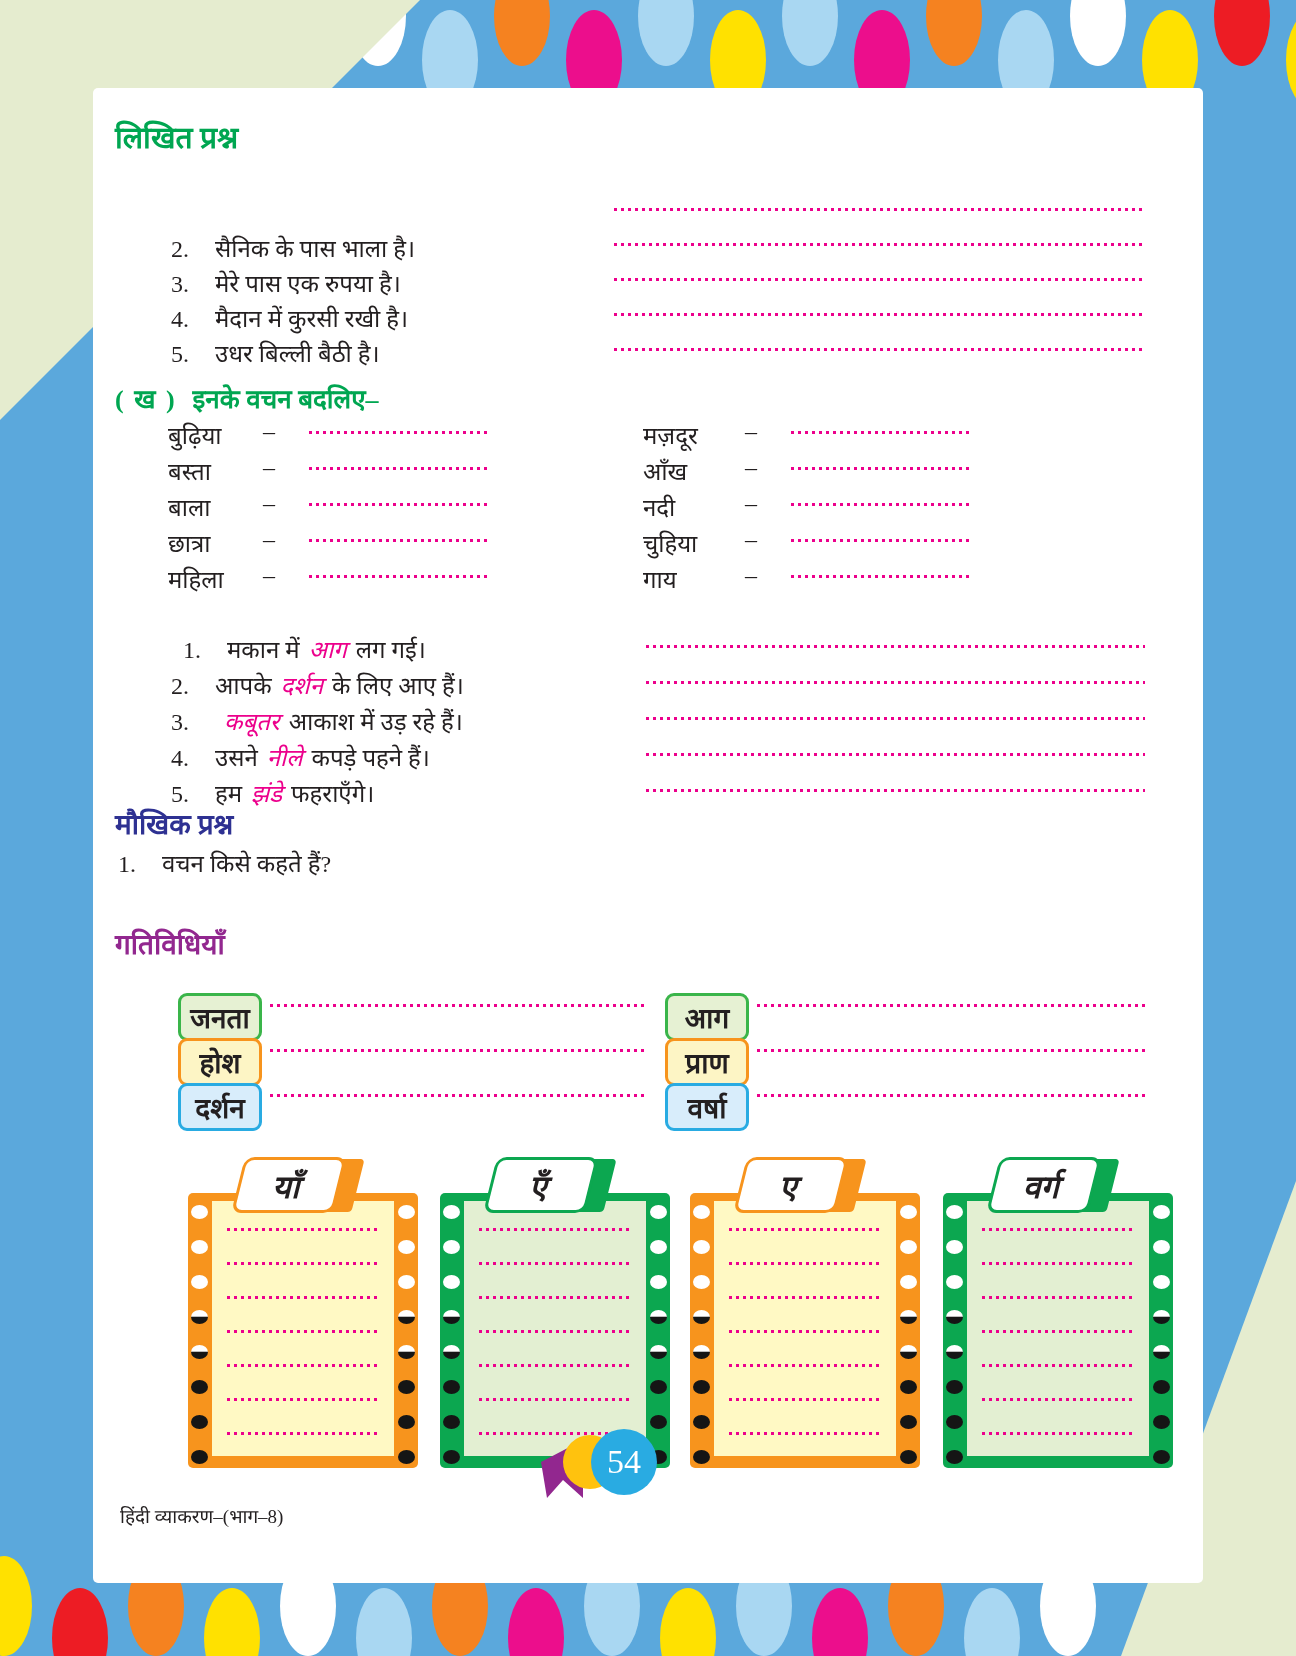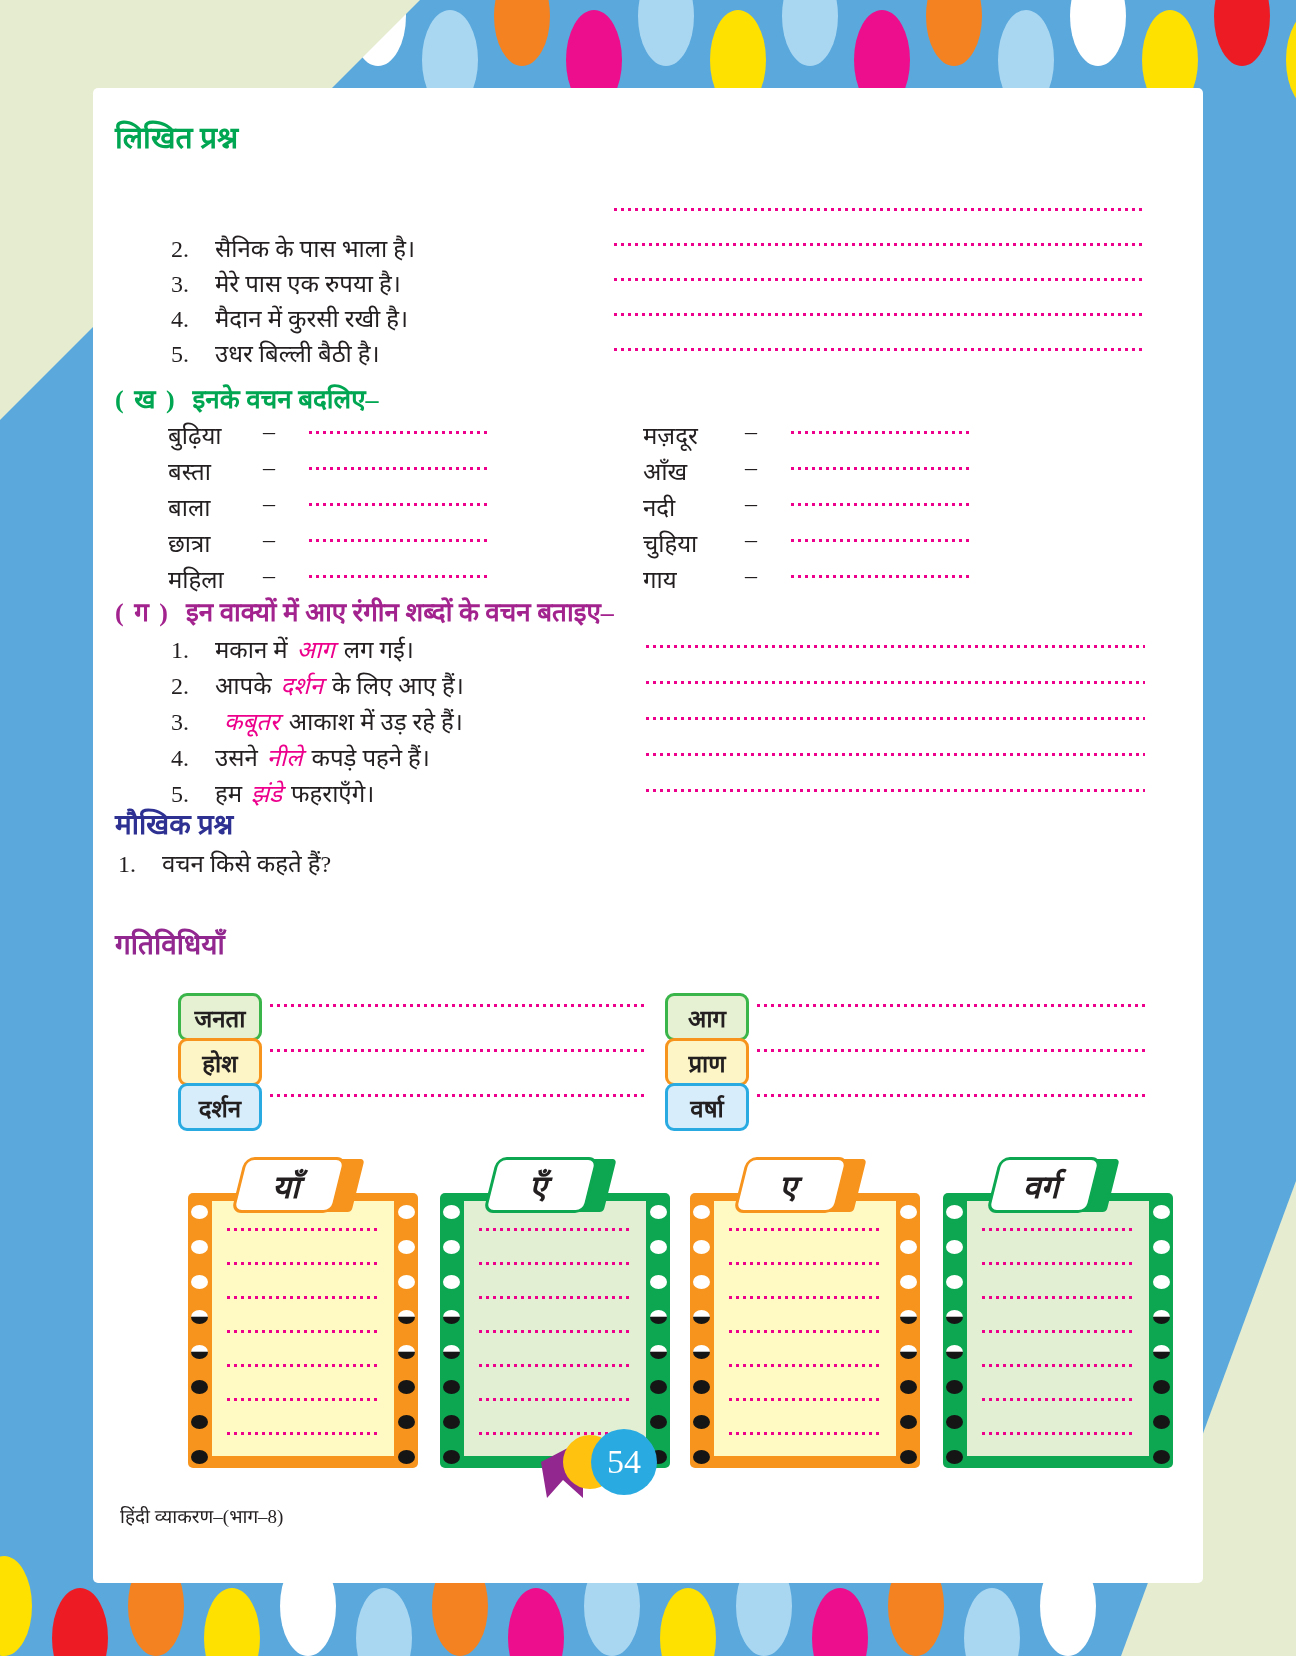--- a/index.html
+++ b/index.html
@@ -17,21 +17,21 @@
   .row{position:absolute;white-space:nowrap;font-size:24px;}
   .row .num{display:inline-block;width:44px;}
   .seg{margin-right:9px;}
   .cword{color:var(--heading_pink);font-style:italic;margin-right:9px;}
   .dotline{height:5px;background-image:radial-gradient(circle at 2.5px 2.5px,var(--dots_pink) 1.7px,transparent 1.9px);background-size:7px 5px;background-repeat:repeat-x;}
   .wordrow{position:absolute;font-size:24px;}
   .green{color:var(--heading_green);} .pink{color:var(--heading_pink);}
   .purple{color:var(--heading_purple);} .magenta{color:var(--heading_magenta);}
   .blue{color:var(--heading_blue);} .lightblue{color:var(--heading_lightblue);}
   .red{color:var(--heading_red);}
-  .chip{position:absolute;width:78px;height:42px;border:3px solid var(--cb);background:var(--cf);border-radius:9px;display:flex;align-items:center;justify-content:center;font-size:24px;font-weight:bold;}
+  .chip{position:absolute;width:78px;height:42px;border:3px solid var(--cb);background:var(--cf);border-radius:9px;display:flex;align-items:center;justify-content:center;font-size:28px;font-weight:bold;}
   .chip--green{--cb:var(--chip_green);--cf:var(--chip_green_fill);}
   .chip--orange{--cb:var(--chip_orange);--cf:var(--chip_orange_fill);}
   .chip--blue{--cb:var(--chip_blue);--cf:var(--chip_blue_fill);}
   .theme-orange{--bd:var(--box_orange);--fill:var(--box_orange_fill);}
   .theme-green{--bd:var(--box_green);--fill:var(--box_green_fill);}
   .nb-box{position:absolute;width:230px;height:275px;background:var(--bd);border-radius:5px;top:1105px;}
   .nb-inner{position:absolute;left:24px;right:24px;top:8px;bottom:12px;background:var(--fill);}
   .nb-line{position:absolute;left:38px;width:154px;}
   .hole{position:absolute;width:17px;height:14px;border-radius:50%;}
   .h0,.h1,.h2{background:#fff;}
@@ -133,24 +133,21 @@
     </div>
     <div class="wordrow" style="left:0;top:474px;width:1110px">
       <span class="abs" style="left:75px">महिला</span>
         <span class="abs" style="left:170px">–</span>
         <div class="dotline abs" style="left:215px;top:12px;width:182px"></div>
       <span class="abs" style="left:550px">गाय</span>
         <span class="abs" style="left:652px">–</span>
         <div class="dotline abs" style="left:697px;top:12px;width:182px"></div>
     </div>
 
-    <div class="sec-head magenta" style="top:505px">
-      <span class="lbl">( ग )</span><span>इन वाक्यों में आए रंगीन शब्दों के वचन बताइए–</span>
-    </div>
-    <div class="row" style="left:78px;top:544px"><span class="num">1.</span><span class="seg">मकान में</span><span class="cword">आग</span><span>लग गई।</span></div>
+    <div class="row" style="left:90px;top:544px"><span class="num">1.</span><span class="seg">मकान में</span><span class="cword">आग</span><span>लग गई।</span></div>
     <div class="row" style="left:78px;top:580px"><span class="num">2.</span><span class="seg">आपके</span><span class="cword">दर्शन</span><span>के लिए आए हैं।</span></div>
     <div class="row" style="left:78px;top:616px"><span class="num">3.</span><span class="seg"></span><span class="cword">कबूतर</span><span>आकाश में उड़ रहे हैं।</span></div>
     <div class="row" style="left:78px;top:652px"><span class="num">4.</span><span class="seg">उसने</span><span class="cword">नीले</span><span>कपड़े पहने हैं।</span></div>
     <div class="row" style="left:78px;top:688px"><span class="num">5.</span><span class="seg">हम</span><span class="cword">झंडे</span><span>फहराएँगे।</span></div>
     <div class="dotline abs" style="left:552px;top:556px;width:500px"></div>
     <div class="dotline abs" style="left:552px;top:592px;width:500px"></div>
     <div class="dotline abs" style="left:552px;top:628px;width:500px"></div>
     <div class="dotline abs" style="left:552px;top:664px;width:500px"></div>
     <div class="dotline abs" style="left:552px;top:700px;width:500px"></div>
 

